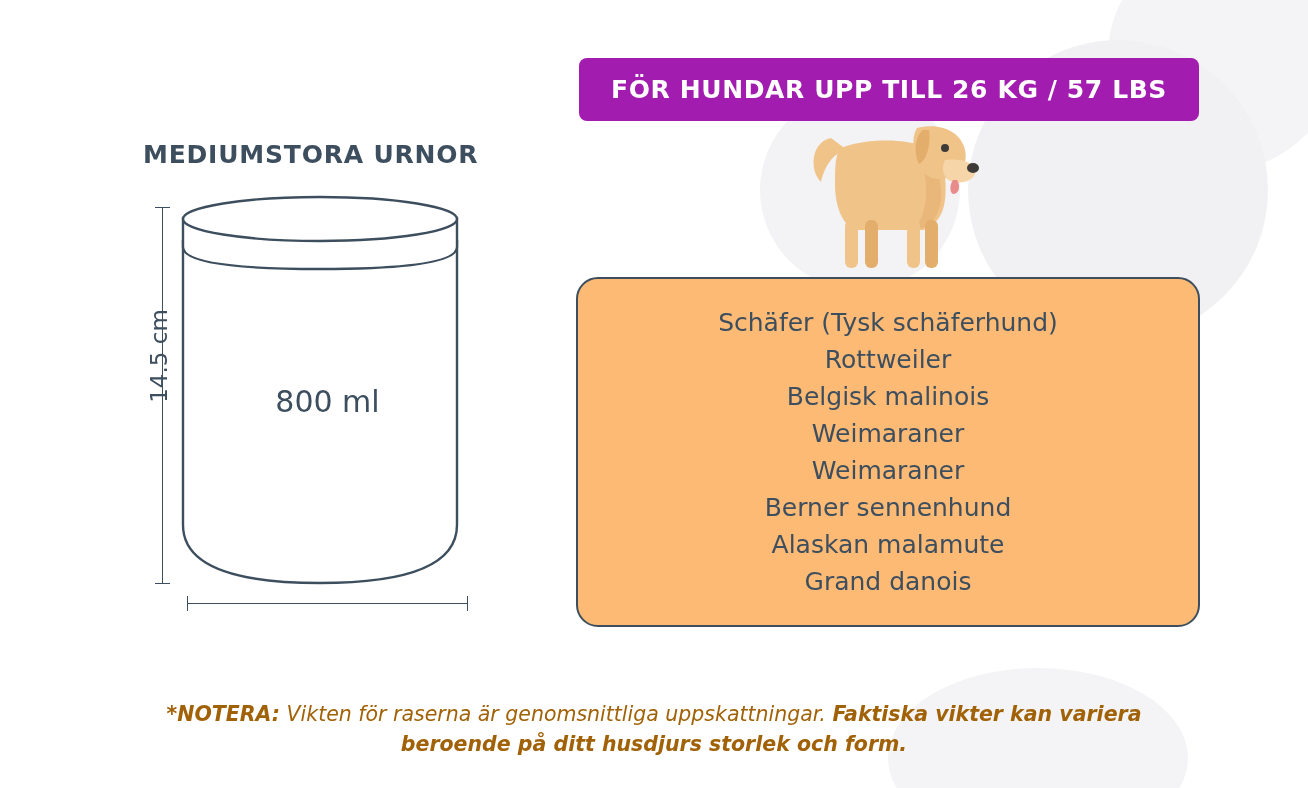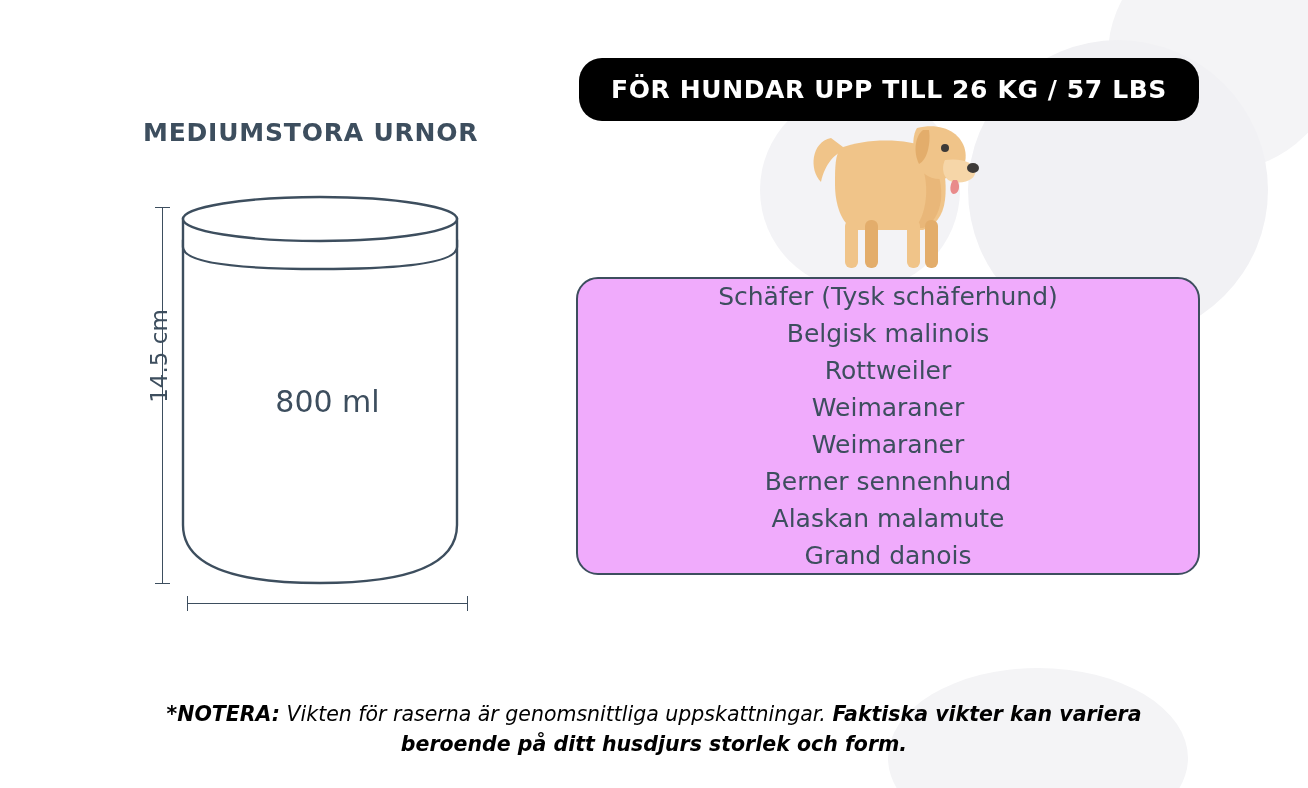--- a/index.html
+++ b/index.html
@@ -32,21 +32,21 @@
     position: relative;
     width: 1308px;
     height: 788px;
     z-index: 1;
   }
 
   
   .left-title {
     position: absolute;
     left: 143px;
-    top: 118px;
+    top: 140px;
     font-size: 25px;
     font-weight: bold;
     letter-spacing: 0.8px;
     color: #3d4e5e;
   }
 
   .urn-wrap {
     position: absolute;
     left: 120px;
     top: 195px;
@@ -129,22 +129,22 @@
     margin-top: 38px;
   }
 
   
   .header-pill {
     position: absolute;
     left: 579px;
     top: 58px;
     width: 620px;
     height: 63px;
-    background: #000000;
-    border-radius: 23px;
+    background: #a21caf;
+    border-radius: 8px;
     display: flex;
     align-items: center;
     justify-content: center;
     color: #ffffff;
     font-size: 25px;
     font-weight: bold;
     letter-spacing: 0.6px;
   }
 
   .dog-wrap {
@@ -153,22 +153,22 @@
     top: 108px;
     width: 190px;
     height: 175px;
   }
 
   .breed-box {
     position: absolute;
     left: 576px;
     top: 277px;
     width: 624px;
-    height: 298px;
-    background: #f0abfc;
+    height: 350px;
+    background: #fdba74;
     border: 2px solid #3d4e5e;
     border-radius: 22px;
     box-sizing: border-box;
     display: flex;
     flex-direction: column;
     align-items: center;
     justify-content: center;
   }
   .breed-item {
     font-size: 25px;
@@ -179,21 +179,21 @@
 
   .note {
     position: absolute;
     left: 130px;
     top: 700px;
     width: 1048px;
     text-align: center;
     font-size: 20.5px;
     line-height: 1.45;
     font-style: italic;
-    color: #000000;
+    color: #a16207;
   }
   .note b { font-weight: bold; }
 </style>
 </head>
 <body>
 
 <div class="stage">
 
   <div class="bg-blob blob-1"></div>
   <div class="bg-blob blob-2"></div>
@@ -247,22 +247,22 @@
       <ellipse cx="178" cy="60" rx="6" ry="5" fill="#3d3a38"></ellipse>
 
       <circle cx="150" cy="40" r="4" fill="#3d3a38"></circle>
 
       <path d="M162,72 C166,78 164,86 158,86 C154,84 155,76 158,72 Z" fill="#e98b8b"></path>
     </svg>
   </div>
 
   <div class="breed-box">
     <div class="breed-item">Schäfer (Tysk schäferhund)</div>
+    <div class="breed-item">Rottweiler</div>
     <div class="breed-item">Belgisk malinois</div>
-    <div class="breed-item">Rottweiler</div>
     <div class="breed-item">Weimaraner</div>
     <div class="breed-item">Weimaraner</div>
     <div class="breed-item">Berner sennenhund</div>
     <div class="breed-item">Alaskan malamute</div>
     <div class="breed-item">Grand danois</div>
   </div>
 
   <div class="note">
     <b>*NOTERA:</b><span> Vikten för raserna är genomsnittliga uppskattningar. </span><b>Faktiska vikter kan variera beroende på ditt husdjurs storlek och form.</b>
   </div>

